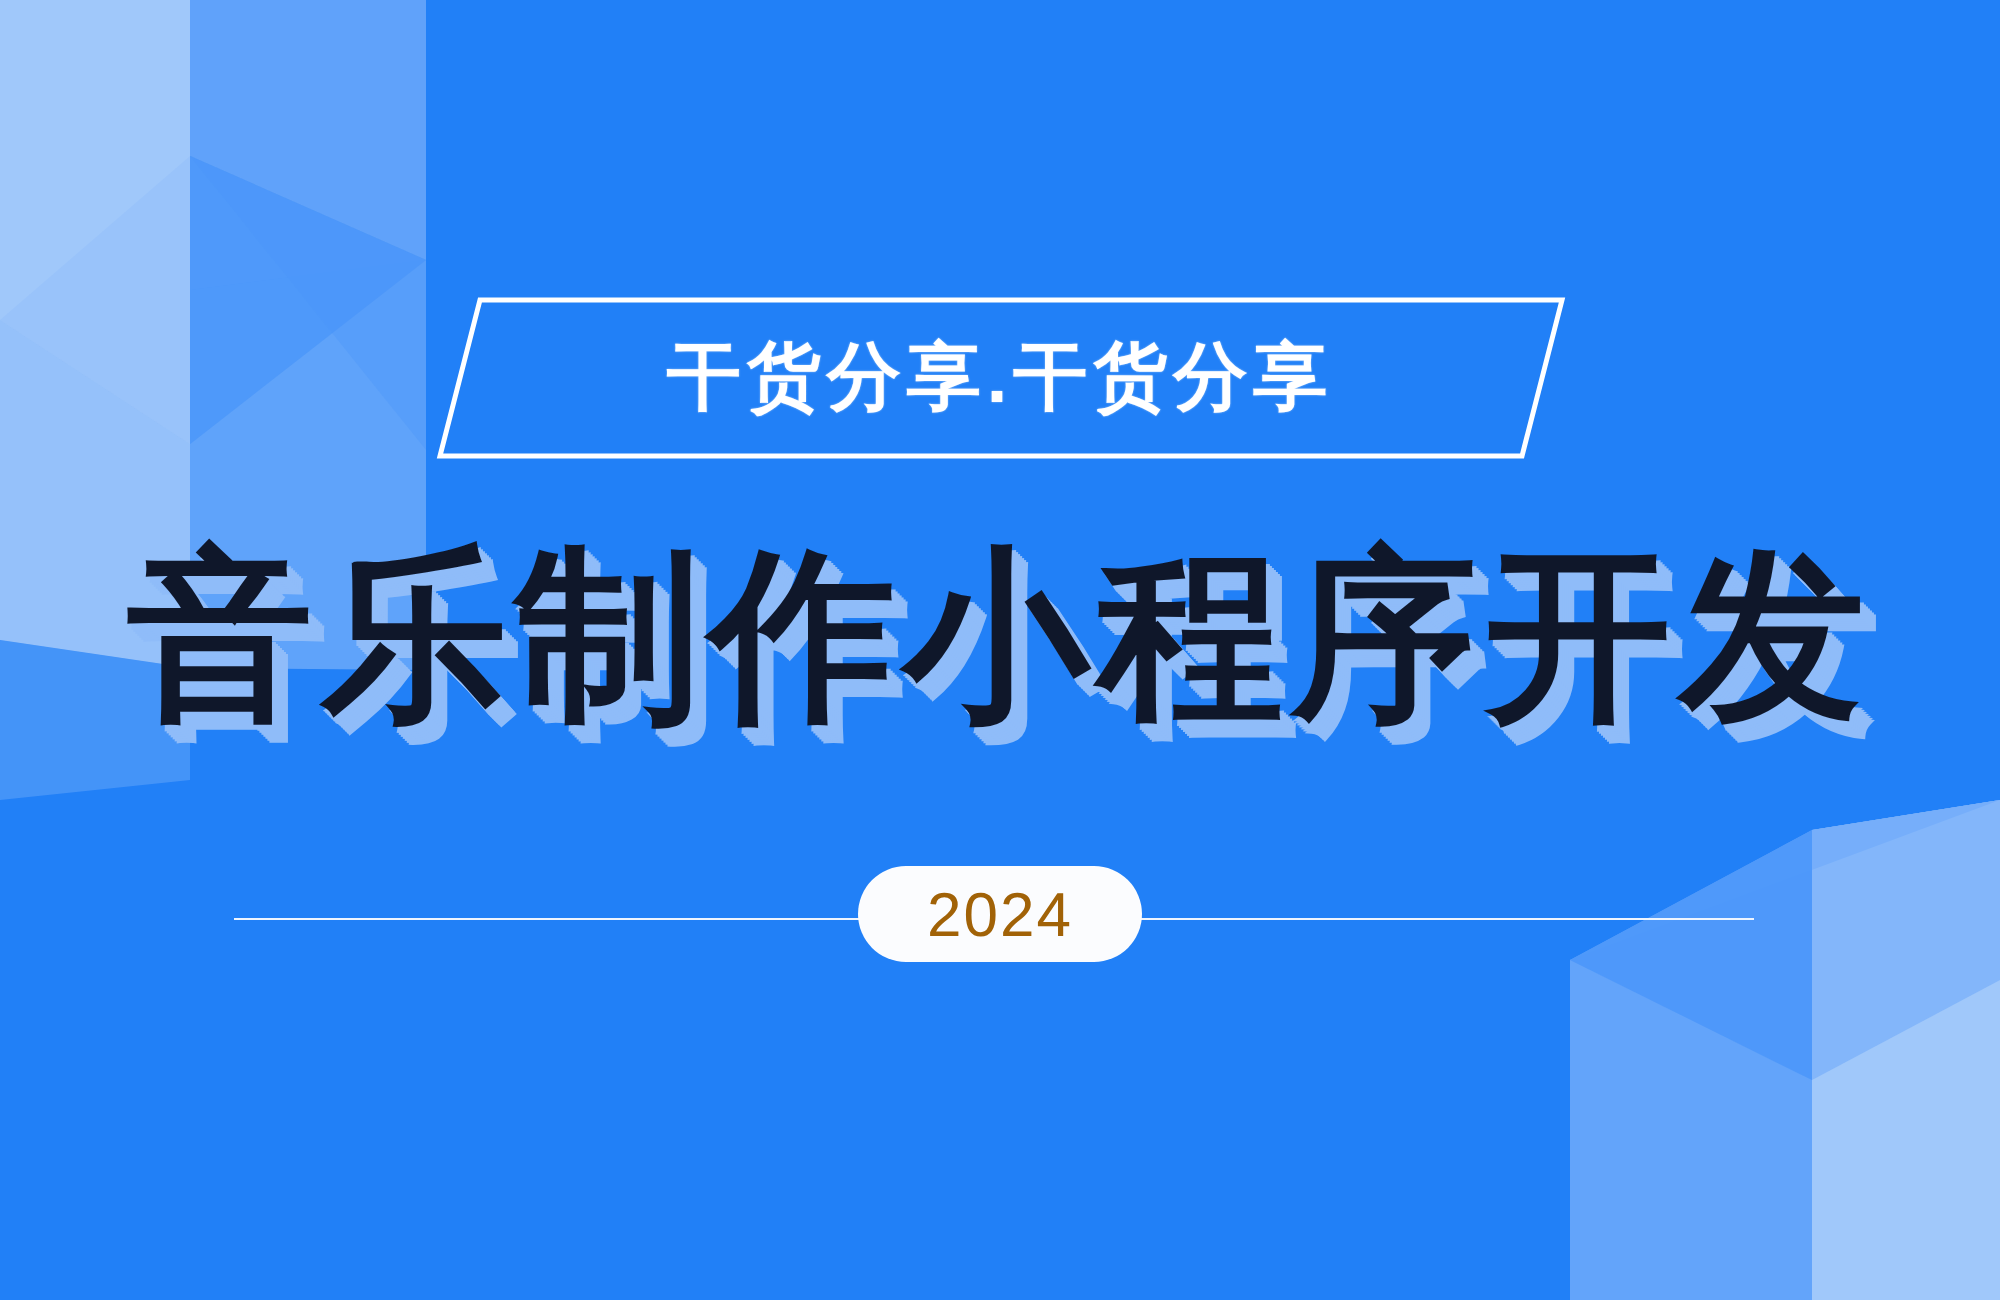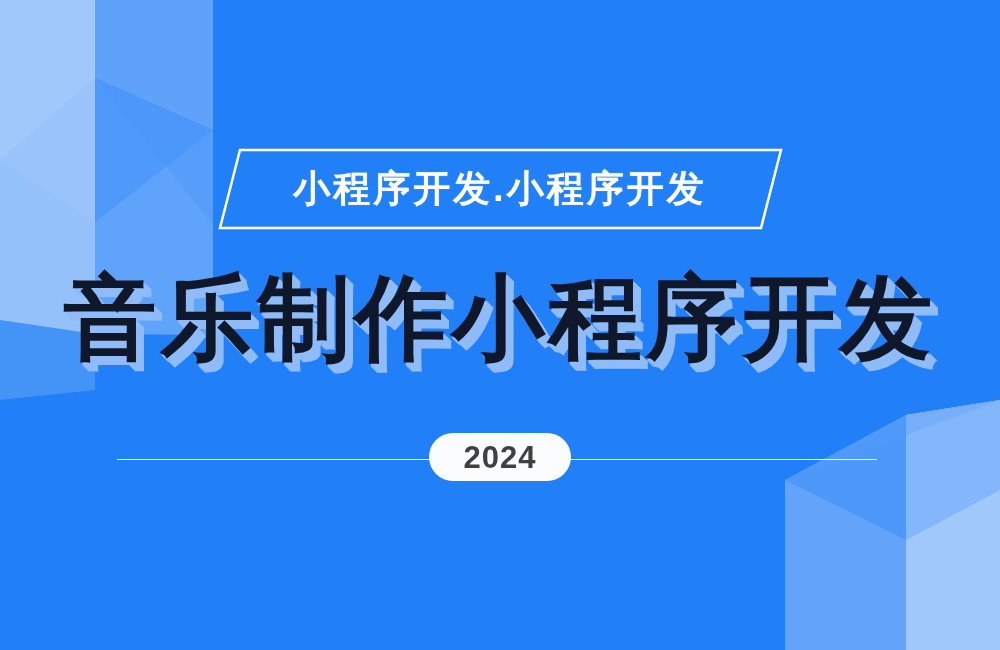--- a/index.html
+++ b/index.html
@@ -115,23 +115,23 @@
     width: 142px;
     height: 48px;
     background: #fbfcfe;
     border-radius: 24px;
     display: flex;
     align-items: center;
     justify-content: center;
     z-index: 2;
   }
   .year-pill span {
-    color: #404040;
+    color: #a16207;
     font-size: 31px;
-    font-weight: bold;
+    font-weight: normal;
     letter-spacing: 1px;
     line-height: 1;
   }
 </style>
 </head>
 <body>
 
 <div id="banner">
 
   <svg class="bg-layer" viewBox="0 0 1000 650" preserveAspectRatio="none">
@@ -169,21 +169,21 @@
     <polygon points="906,415 1000,400 1000,490 906,540" fill="#79b0fa" opacity="0.75"></polygon>
 
   </svg>
 
   <div class="content">
 
     <div class="subtitle-wrap">
       <svg class="subtitle-frame" viewBox="0 0 1000 82" preserveAspectRatio="none">
         <polygon points="240,2 781,2 761,80 220,80" fill="none" stroke="#ffffff" stroke-width="2.5"></polygon>
       </svg>
-      <div class="subtitle-text">小程序开发.小程序开发</div>
+      <div class="subtitle-text">干货分享.干货分享</div>
     </div>
 
     <div class="title-wrap">
       <div class="title">音乐制作小程序开发</div>
     </div>
 
     <div class="year-row">
       <div class="rule rule-left"></div>
       <div class="rule rule-right"></div>
     </div>

